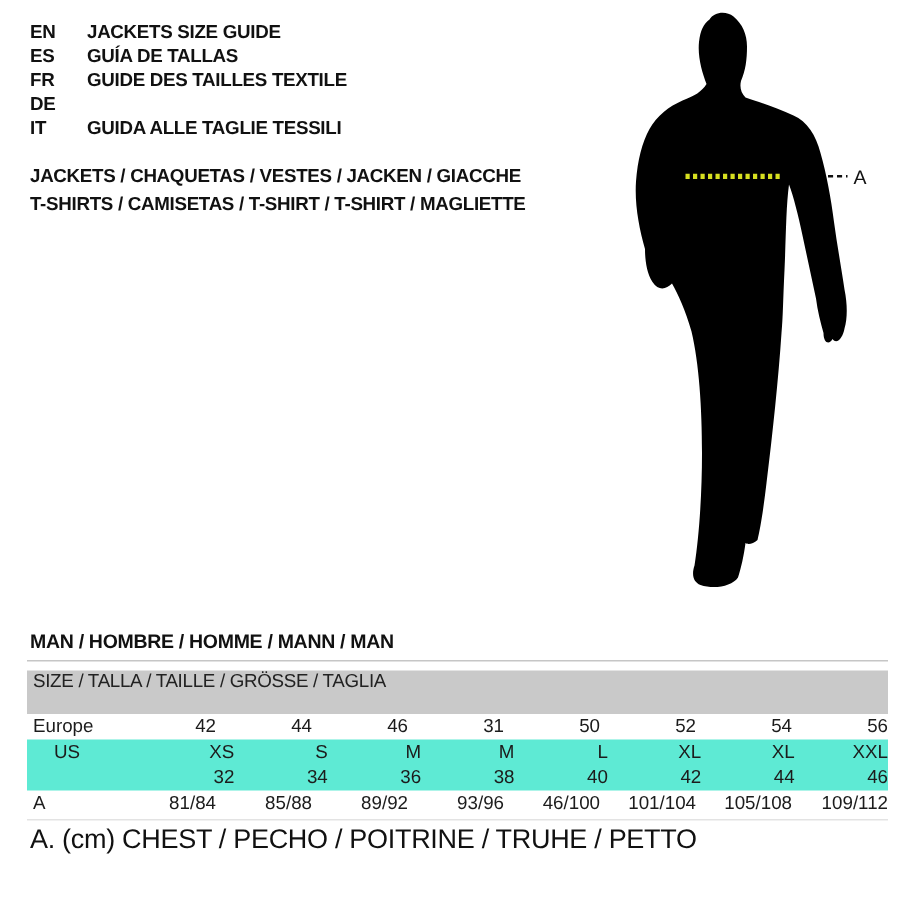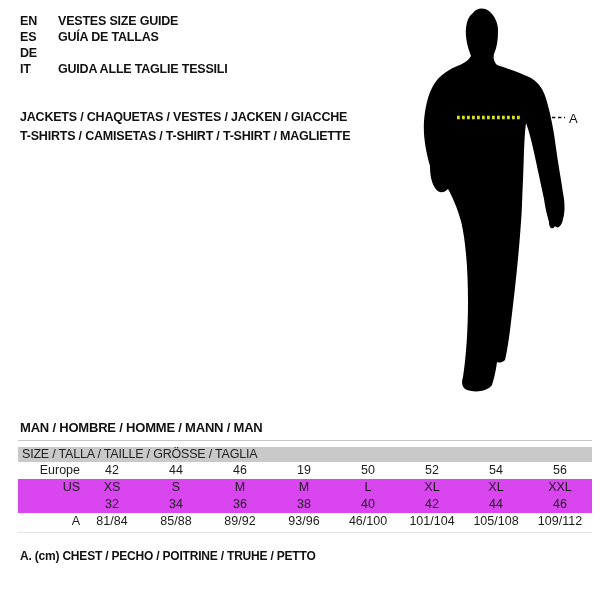--- a/index.html
+++ b/index.html
@@ -20,42 +20,46 @@
   .figure{position:absolute;left:410px;top:0;width:190px;height:400px;}
   .figure svg{display:block;width:190px;height:400px;}
   
   .section-title{position:absolute;left:20px;top:420px;
     font-weight:bold;font-size:13px;letter-spacing:-0.2px;}
   
   .size-table{position:absolute;left:18px;top:440px;width:574px;
     font-size:12.5px;color:#1c1c1c;}
   .hairline-top{height:1px;background:#c6c6c6;}
   .hairline-bottom{height:1px;background:#e3e3e3;margin-top:2px;}
-  .table-header{margin-top:6px;background:#c9c9c9;height:15px;line-height:15px;
+  .table-header{margin-top:6px;background:#c9c9c9;height:29px;line-height:15px;
     padding-left:4px;color:#222;letter-spacing:-0.2px;}
   .trow{display:grid;grid-template-columns:62px repeat(8,1fr);
     height:17px;line-height:17px;}
-  .trow.shaded{background:#d946ef;}
-  .trow .cell{text-align:center;}
-  .trow .rlabel{text-align:right;padding-left:4px;}
+  .trow.shaded{background:#5eead4;padding-left:14px;}
+  .trow .cell{text-align:right;}
+  .trow .rlabel{text-align:left;padding-left:4px;}
   
   .footnote{position:absolute;left:20px;top:549px;
-    font-weight:bold;font-size:12px;letter-spacing:-0.2px;}
+    font-weight:normal;font-size:18px;letter-spacing:-0.2px;}
 </style>
 </head>
 <body>
 
 <div class="lang-list">
   <div class="lang-row">
     <span class="lang-code">EN</span>
-    <span class="lang-name">VESTES SIZE GUIDE</span>
+    <span class="lang-name">JACKETS SIZE GUIDE</span>
   </div>
   <div class="lang-row">
     <span class="lang-code">ES</span>
     <span class="lang-name">GUÍA DE TALLAS</span>
+  </div>
+  <div class="lang-row">
+    <span class="lang-code">FR</span>
+    <span class="lang-name">GUIDE DES TAILLES TEXTILE</span>
   </div>
   <div class="lang-row">
     <span class="lang-code">DE</span>
   </div>
   <div class="lang-row">
     <span class="lang-code">IT</span>
     <span class="lang-name">GUIDA ALLE TAGLIE TESSILI</span>
   </div>
 </div>
 
@@ -111,21 +115,21 @@
 
 <div class="size-table">
   <div class="hairline-top"></div>
   <div class="table-header">SIZE / TALLA / TAILLE / GRÖSSE / TAGLIA</div>
 
   <div class="trow">
     <div class="rlabel">Europe</div>
     <div class="cell">42</div>
     <div class="cell">44</div>
     <div class="cell">46</div>
-    <div class="cell">19</div>
+    <div class="cell">31</div>
     <div class="cell">50</div>
     <div class="cell">52</div>
     <div class="cell">54</div>
     <div class="cell">56</div>
   </div>
 
   <div class="trow shaded">
     <div class="rlabel">US</div>
     <div class="cell">XS</div>
     <div class="cell">S</div>

